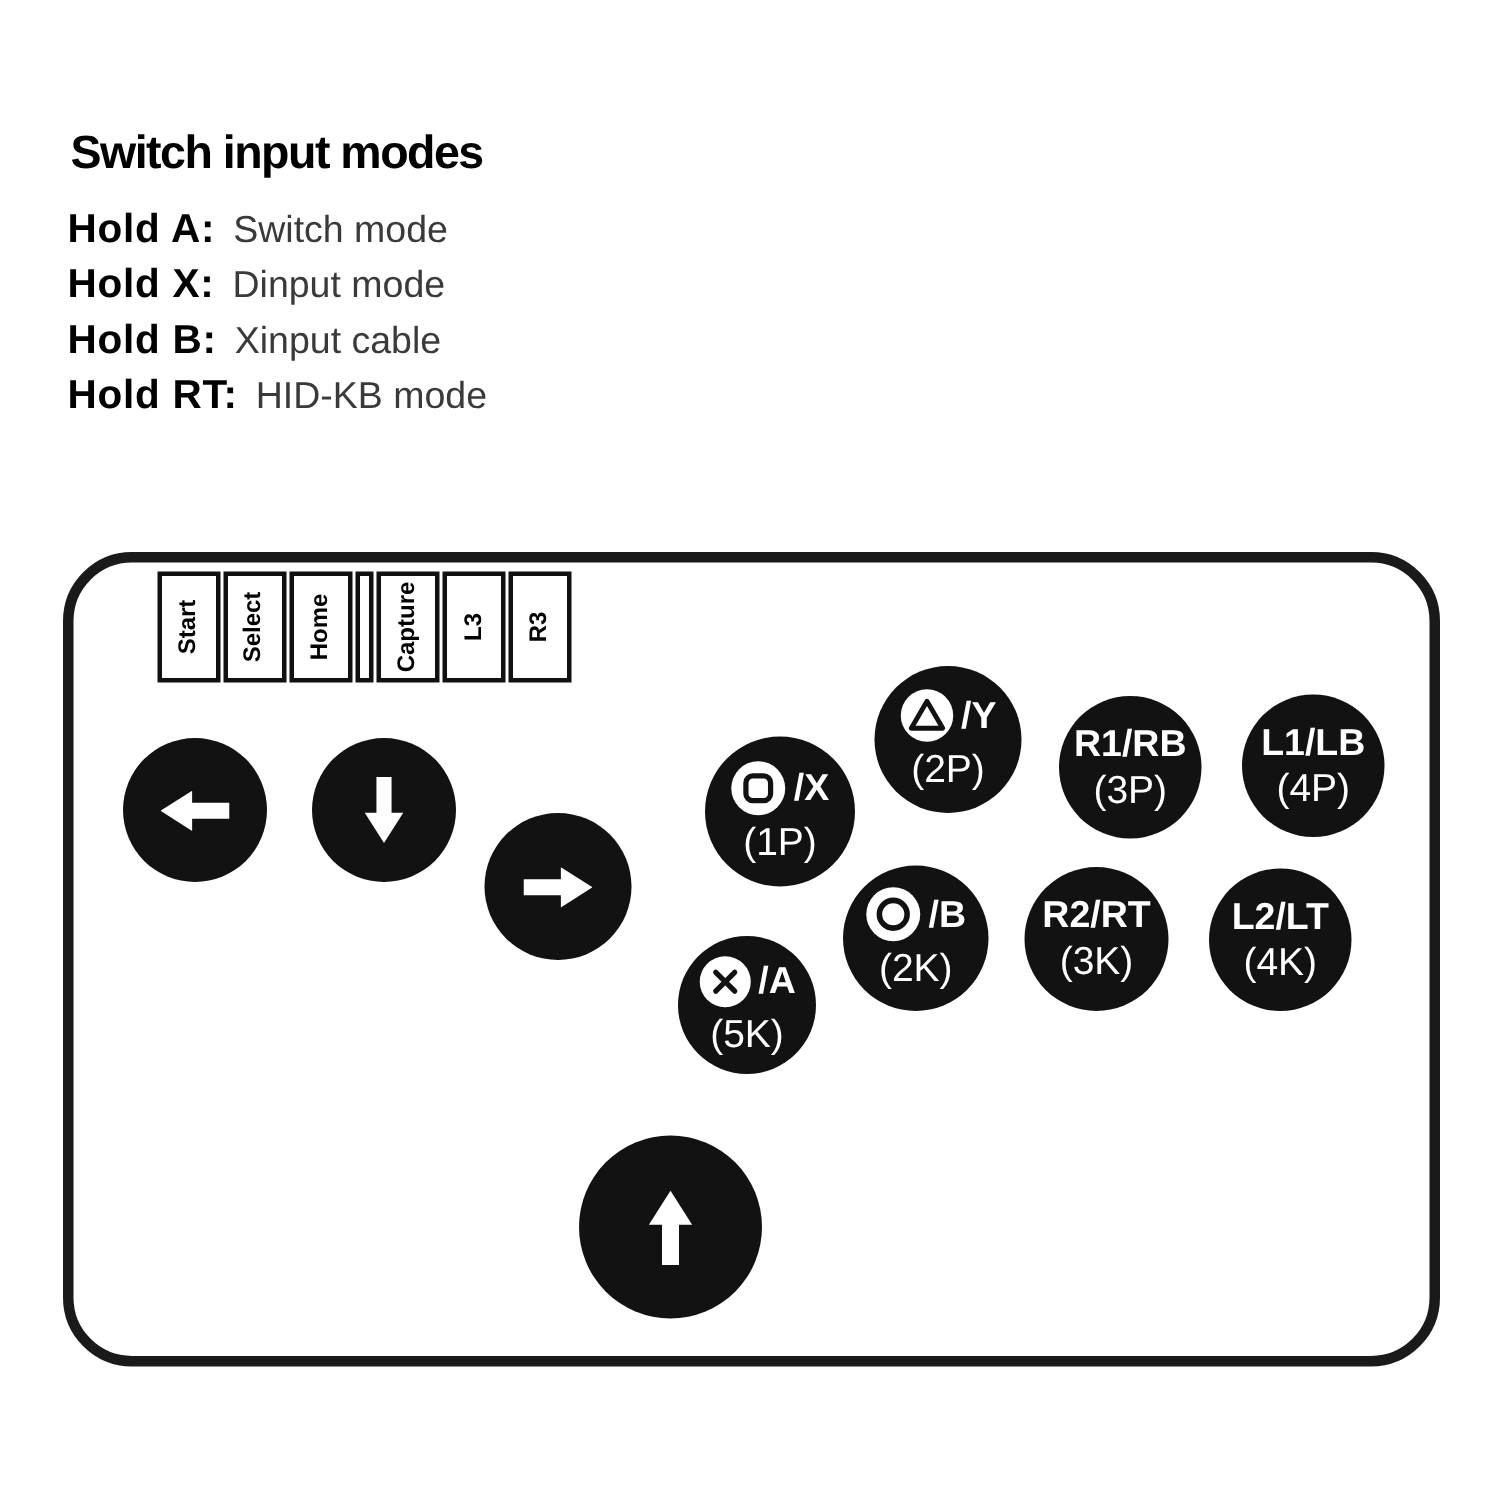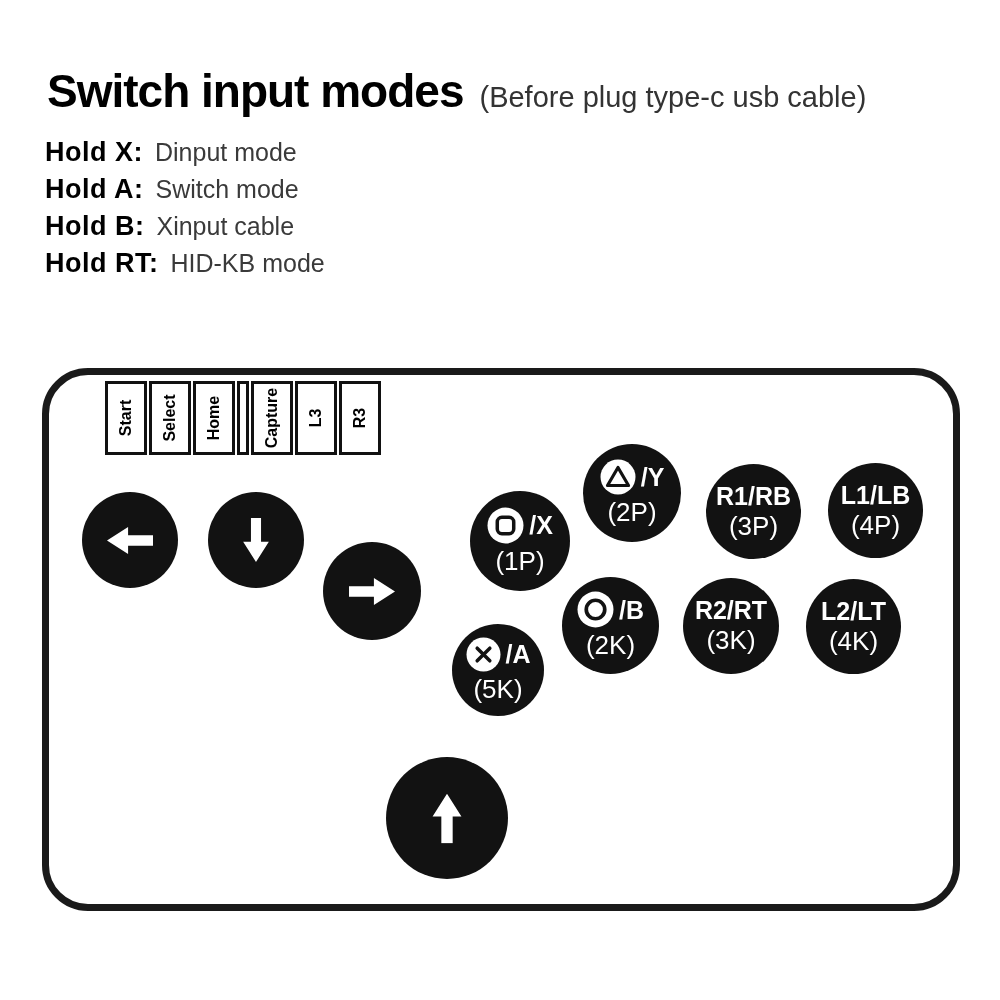--- a/index.html
+++ b/index.html
@@ -16,24 +16,25 @@
   .header {
     position: absolute;
     left: 47px;
     top: 64px;
     display: flex;
     align-items: baseline;
     gap: 16px;
     white-space: nowrap;
   }
   .title {
-    font-size: 46px;
+    font-size: 31px;
     font-weight: 700;
     color: #000000;
     letter-spacing: -1px;
+    margin-top: 20px;
   }
   .subtitle {
     font-size: 29px;
     font-weight: 400;
     color: #333333;
   }
 
   
   .hold-list {
     position: absolute;
@@ -138,31 +139,30 @@
   .arrow-icon svg { display: block; }
   .sym-icon svg { display: block; }
 </style>
 </head>
 <body>
 
 <div class="page">
 
   <div class="header">
     <span class="title">Switch input modes</span>
-    <span class="subtitle">(Before plug type-c usb cable)</span>
   </div>
 
   <div class="hold-list">
+    <div class="hold-row">
+      <span class="hold-label">Hold A:</span>
+      <span class="hold-mode">Switch mode</span>
+    </div>
     <div class="hold-row">
       <span class="hold-label">Hold X:</span>
       <span class="hold-mode">Dinput mode</span>
-    </div>
-    <div class="hold-row">
-      <span class="hold-label">Hold A:</span>
-      <span class="hold-mode">Switch mode</span>
     </div>
     <div class="hold-row">
       <span class="hold-label">Hold B:</span>
       <span class="hold-mode">Xinput cable</span>
     </div>
     <div class="hold-row">
       <span class="hold-label">Hold RT:</span>
       <span class="hold-mode">HID-KB mode</span>
     </div>
   </div>

